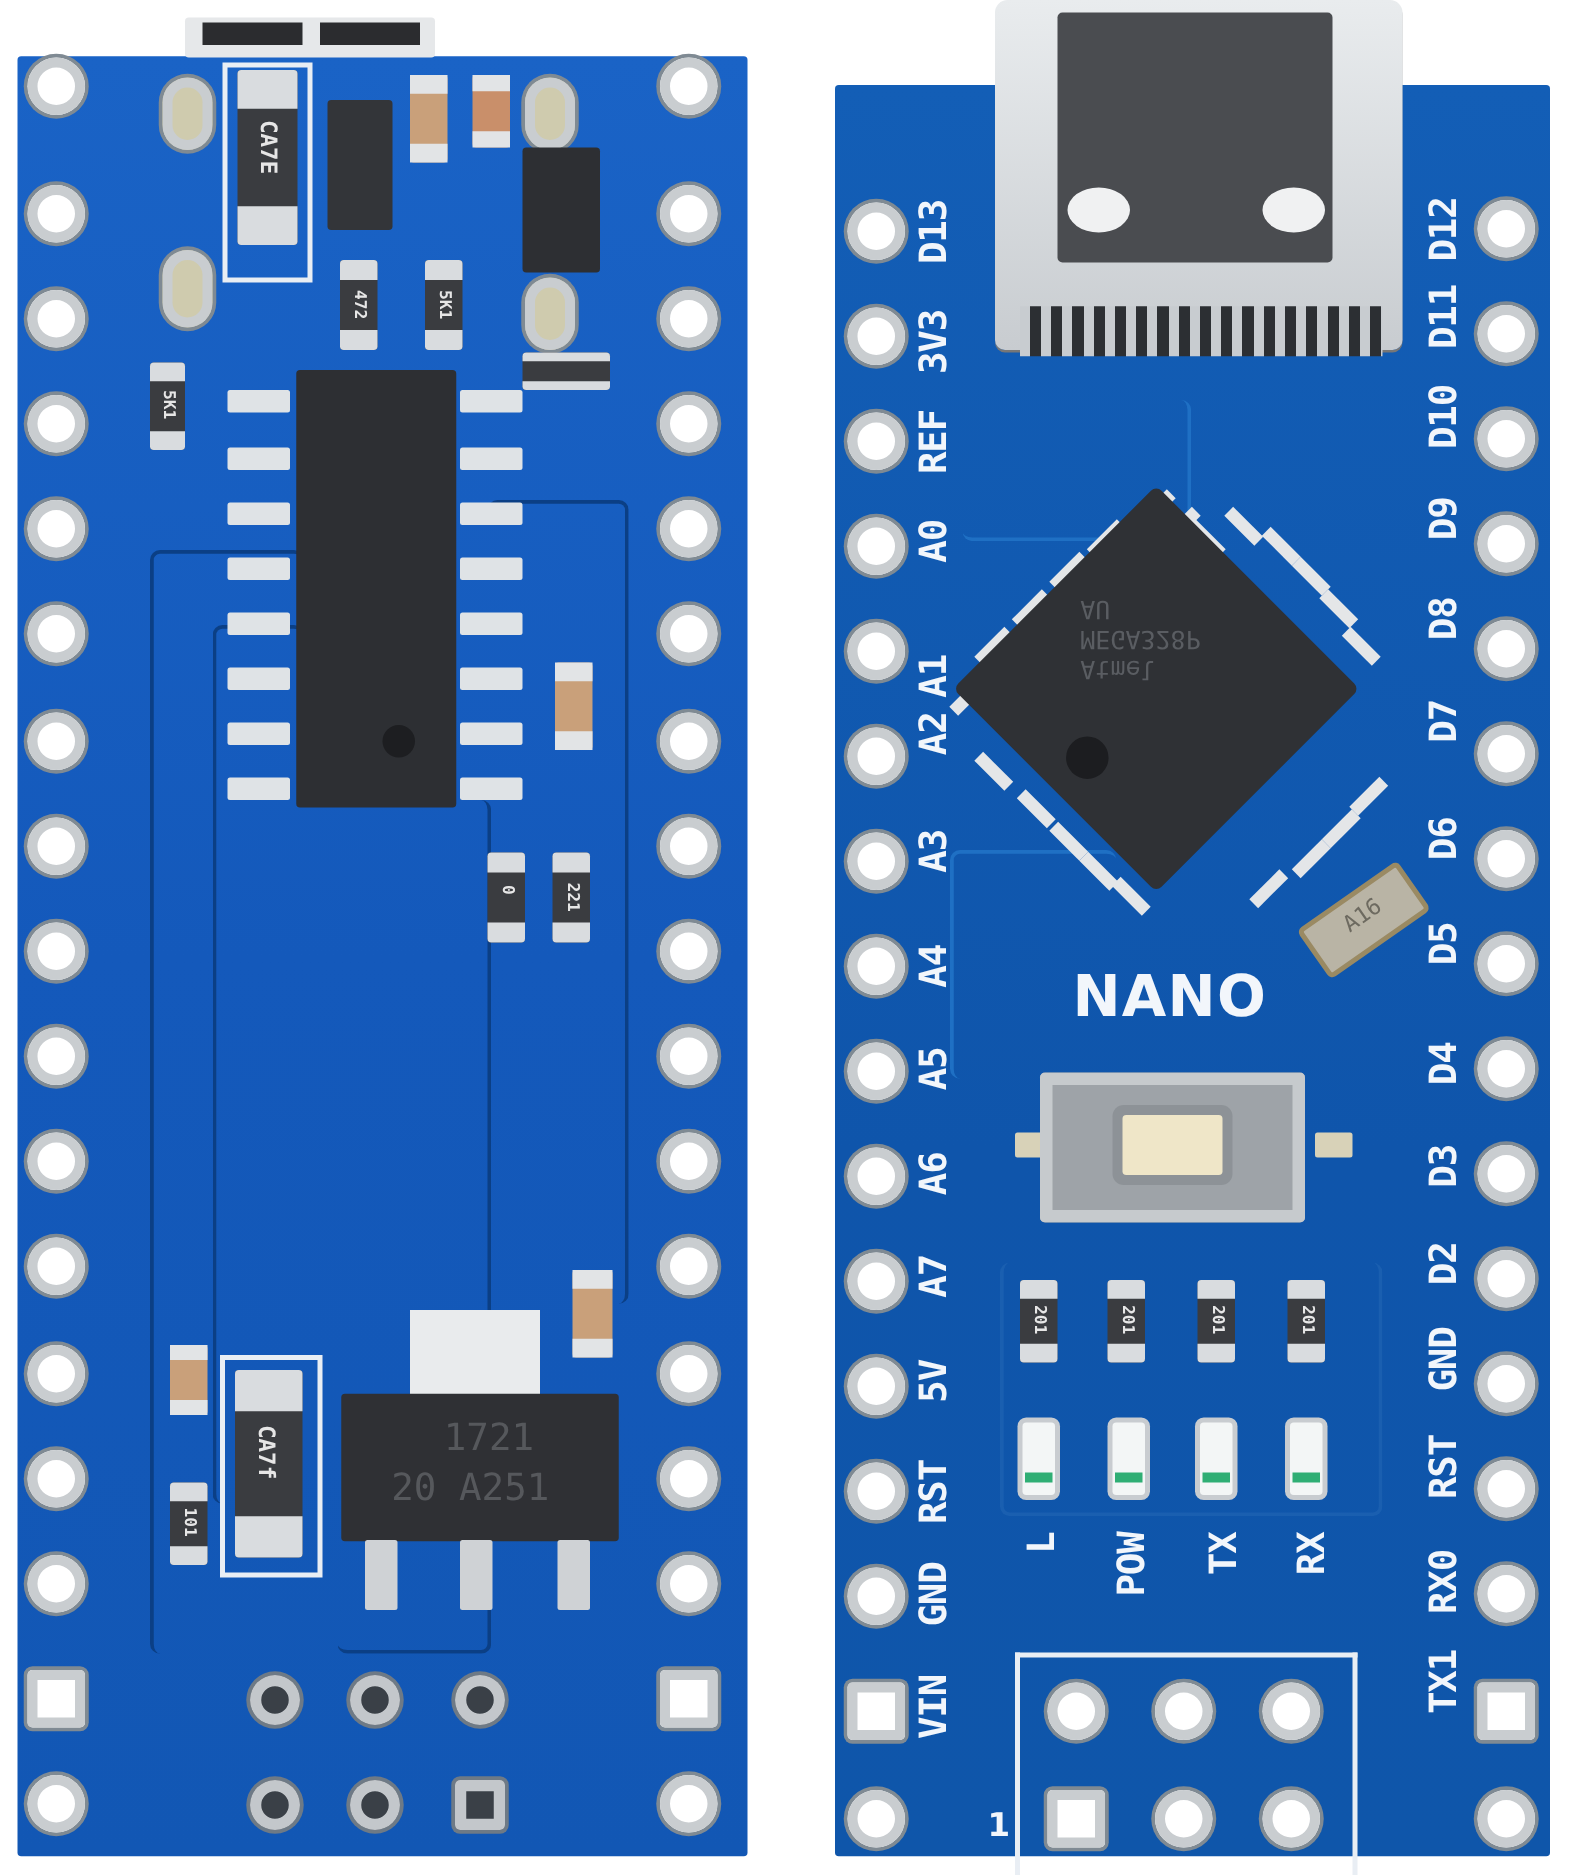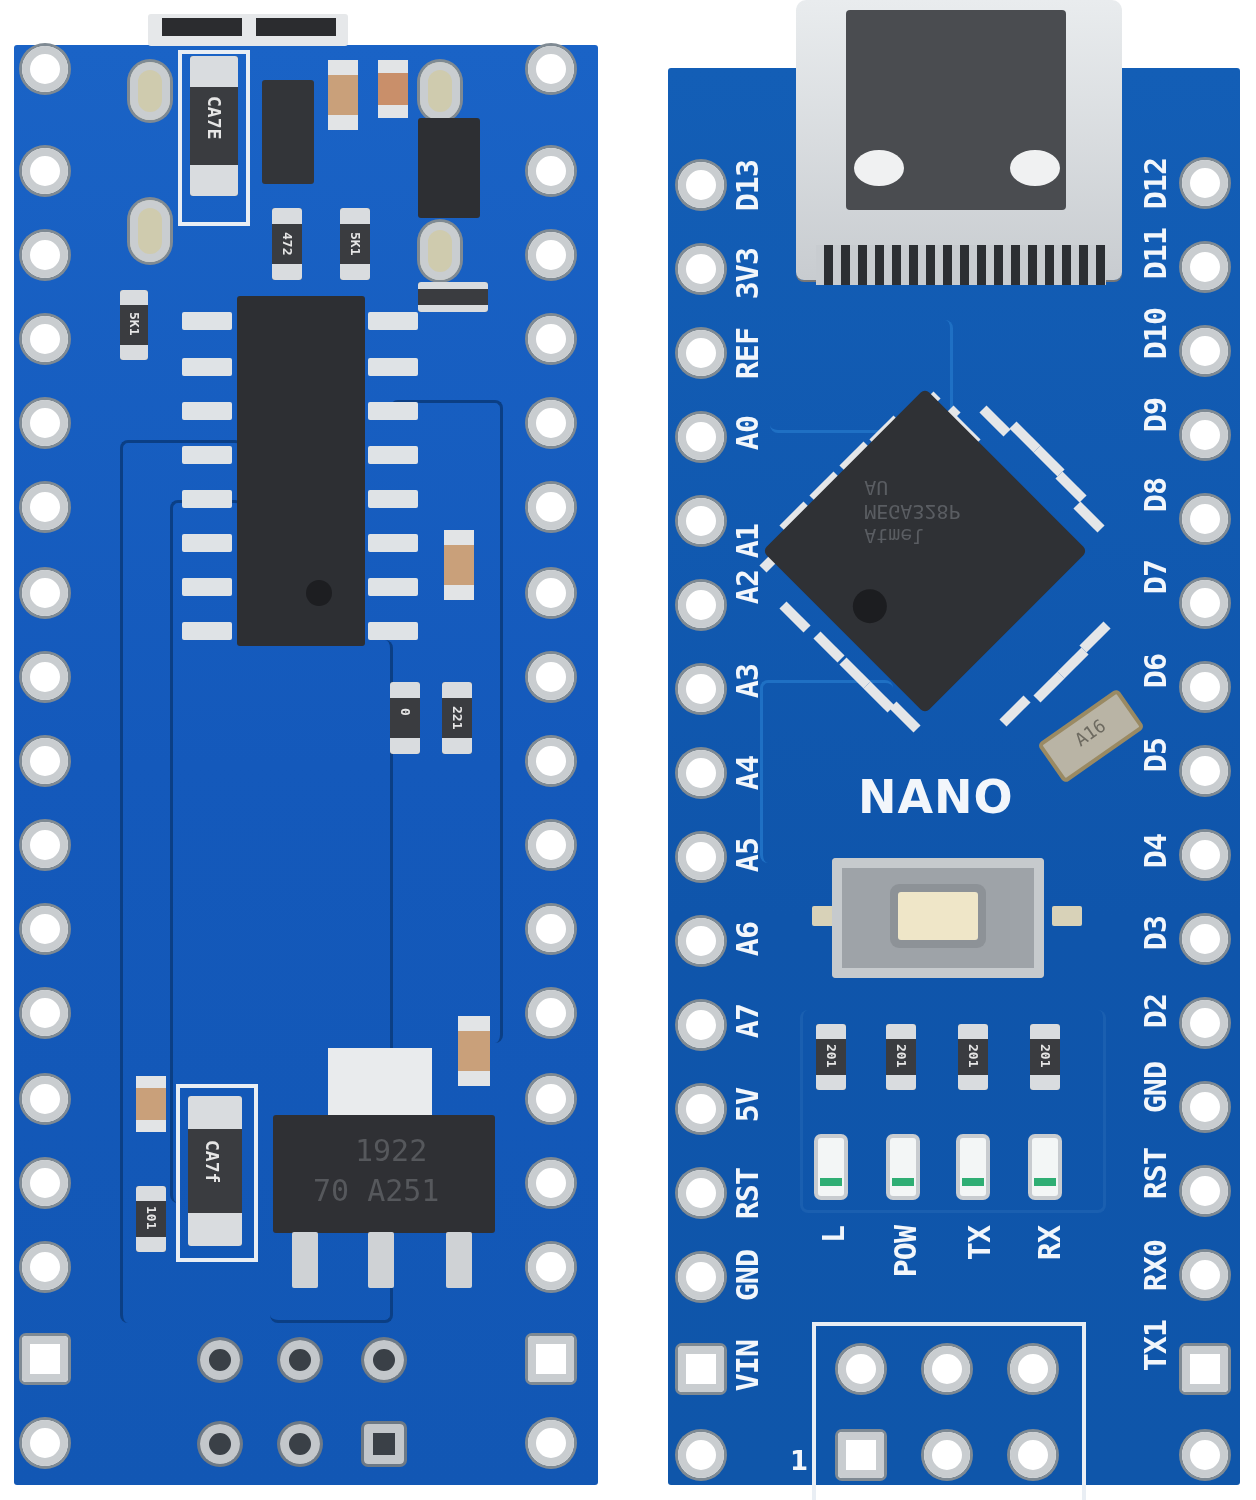--- a/index.html
+++ b/index.html
@@ -153,22 +153,22 @@
 <div class="cap" style="left:136px;top:1076px;width:30px;height:56px;"></div>
 <div class="smd" style="left:136px;top:1186px;width:30px;height:66px;">
   <span class="smd-text" style="left:8px;top:20px;">101</span>
 </div>
 <div class="silk-box" style="left:176px;top:1084px;width:74px;height:170px;"></div>
 <div class="smd" style="left:188px;top:1096px;width:54px;height:150px;">
   <span class="smd-text" style="left:14px;top:44px;font-size:18px;">CA7f</span>
 </div>
 <div class="regulator-tab"></div>
 <div class="regulator">
-  <span class="reg-text" style="left:82px;top:18px;">1922</span>
-  <span class="reg-text" style="left:40px;top:58px;">70 A251</span>
+  <span class="reg-text" style="left:82px;top:18px;">1721</span>
+  <span class="reg-text" style="left:40px;top:58px;">20 A251</span>
 </div>
 <div class="pad" style="left:292px;top:1232px;width:26px;height:56px;background:#cfd2d5;"></div>
 <div class="pad" style="left:368px;top:1232px;width:26px;height:56px;background:#cfd2d5;"></div>
 <div class="pad" style="left:446px;top:1232px;width:26px;height:56px;background:#cfd2d5;"></div>
 
 <div>
   <div class="hole dark" style="left:200px;top:1340px;width:40px;height:40px;"></div>
   <div class="hole dark" style="left:280px;top:1340px;width:40px;height:40px;"></div>
   <div class="hole dark" style="left:364px;top:1340px;width:40px;height:40px;"></div>
   <div class="hole dark" style="left:200px;top:1424px;width:40px;height:40px;"></div>

